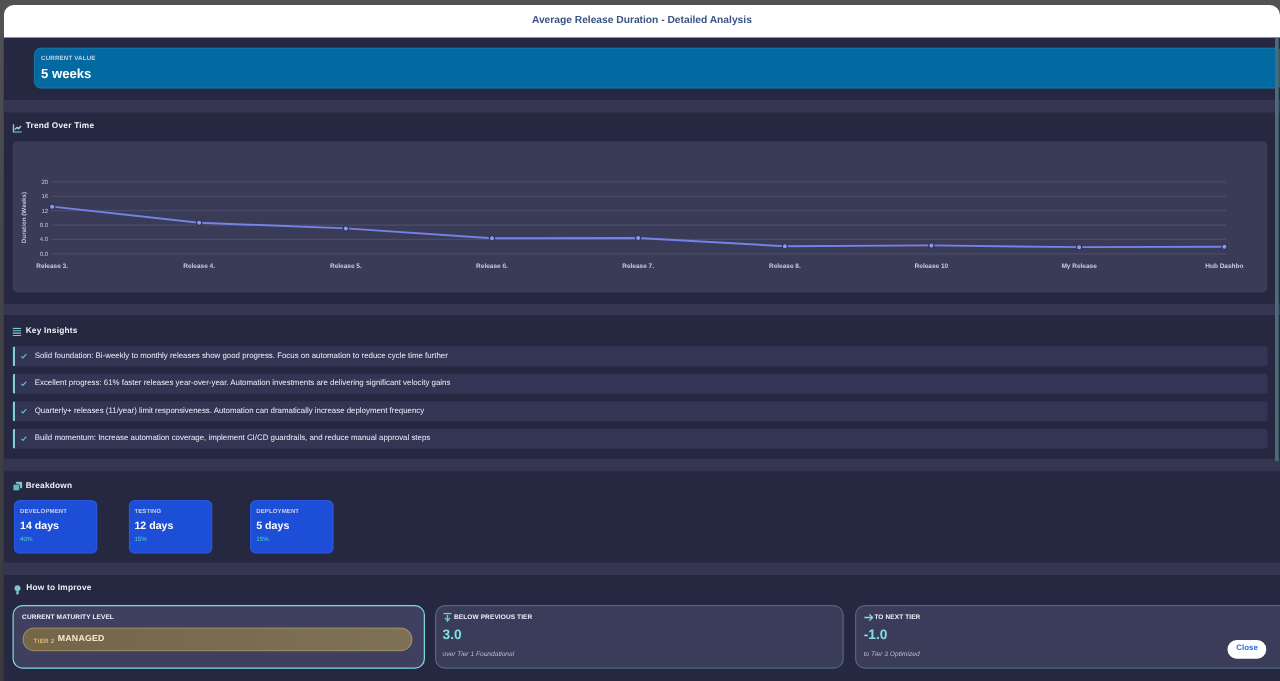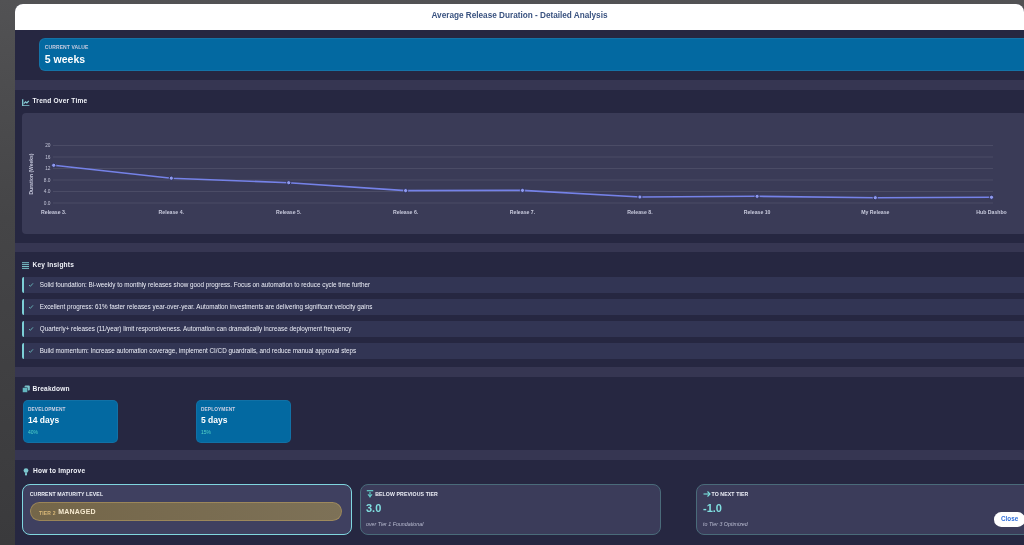--- a/index.html
+++ b/index.html
@@ -1,35 +1,35 @@
 <!DOCTYPE html>
 <html><head>
 <meta charset="utf-8">
 <style>
 * { margin:0; padding:0; box-sizing:border-box; }
 html,body { width:1024px; height:545px; overflow:hidden; }
 body { font-family:"Liberation Sans", sans-serif; background:linear-gradient(180deg,#525254 0%,#454547 40%,#3a3a3c 100%); position:relative; }
-#modal { position:absolute; left:3px; top:4px; right:0; bottom:0; border-radius:8px 8px 0 0; overflow:hidden; background:#262741;margin-left:12px; }
+#modal { position:absolute; left:3px; top:4px; right:0; bottom:0; border-radius:8px 8px 0 0; overflow:hidden; background:#262741; }
 #hdr { position:absolute; left:0; top:0; right:0; height:25.5px; background:#ffffff; }
 #hdr .t { position:absolute; left:0; right:0; top:7px; text-align:center; font-size:8.2px; font-weight:bold; color:#3a5380; }
 .gap { position:absolute; left:0; right:0; background:#363652; }
 .seclbl { position:absolute; font-size:6.6px; font-weight:bold; color:#f0f2f8; letter-spacing:0.2px; }
 .icon { position:absolute; }
 
 #cv { position:absolute; left:24px; top:33.5px; width:999px; height:33.5px; background:#0369a1; border:1px solid rgba(255,255,255,0.07); border-radius:6px;text-decoration:underline; }
 #cv .l { position:absolute; left:4.8px; top:5px; font-size:5px; font-weight:bold; letter-spacing:0.1px; color:#c9cce0; }
 #cv .v { position:absolute; left:4.8px; top:14px; font-size:10.5px; font-weight:bold; color:#ffffff; }
 
 #panel { position:absolute; left:7px; top:109px; width:1004px; height:121px; background:#3a3b57; border-radius:4px; }
 
 .irow { position:absolute; left:7px; width:1004px; height:15.5px; background:#323554; border-left:2.5px solid #7ccfd6; border-radius:2px; }
 .irow .chk { position:absolute; left:3.9px; top:4.8px; width:6px; height:6px; }
 .irow .txt { position:absolute; left:15.8px; top:3.8px; font-size:6.3px; color:#edeff8; }
 
-.bcard { position:absolute; top:395.5px; width:95px; height:43.5px; background:#0369a1; border:1px solid rgba(255,255,255,0.06); border-radius:5px; }
+.bcard { position:absolute; top:395.5px; width:67px; height:43.5px; background:#1d4ed8; border:1px solid rgba(255,255,255,0.06); border-radius:5px; }
 .bcard .l { position:absolute; left:4px; top:6px; font-size:4.8px; font-weight:bold; letter-spacing:0.1px; color:#ccd0e4; }
 .bcard .v { position:absolute; left:4px; top:14.5px; font-size:8.5px; font-weight:bold; color:#ffffff; }
 .bcard .p { position:absolute; left:4px; top:28.8px; font-size:5px; color:#55d3c7; }
 
 .hcard { position:absolute; top:479.5px; height:51.5px; background:#3b3c5a; border:1px solid #4a6b7a; border-radius:8px; }
 .hcard .hl { position:absolute; top:6.3px; font-size:5.2px; font-weight:bold; letter-spacing:0.1px; color:#eef0f8; }
 .hcard .hv { position:absolute; top:17.5px; font-size:11px; font-weight:bold; color:#80dfe0; }
 .hcard .hs { position:absolute; top:36px; font-size:5.3px; font-style:italic; color:#b9bcd1; }
 #pill { position:absolute; left:6.5px; top:17.2px; width:312px; height:19.3px; border-radius:10px; background:linear-gradient(90deg,#746649,#7d7157); border:1px solid rgba(185,158,100,0.55); }
 #pill .t1 { position:absolute; left:8.4px; top:7px; font-size:5px; font-weight:bold; letter-spacing:0.2px; color:#d9b878; }
@@ -141,41 +141,46 @@
   <svg class="icon" style="left:7px; top:380.8px;" width="8" height="8" viewBox="0 0 8 8">
     <rect x="2.6" y="0.4" width="5.2" height="5.2" rx="1" fill="#7cc6ce"></rect>
     <rect x="0.4" y="2.4" width="5.2" height="5.2" rx="1" fill="#63b7c0" stroke="#262741" stroke-width="0.6"></rect>
   </svg>
   <div class="seclbl" style="left:17.5px; top:381px;">Breakdown</div>
   <div class="bcard" style="left:8px;">
       <div class="l">DEVELOPMENT</div>
       <div class="v">14 days</div>
       <div class="p">40%</div>
     </div>
-  <div class="bcard" style="left:181px;text-align:right;">
+  <div class="bcard" style="left:99.5px;">
+      <div class="l">TESTING</div>
+      <div class="v">12 days</div>
+      <div class="p">15%</div>
+    </div>
+  <div class="bcard" style="left:197px;text-align:right;">
       <div class="l">DEPLOYMENT</div>
       <div class="v">5 days</div>
       <div class="p">15%</div>
     </div>
 
   <svg class="icon" style="left:7.8px; top:464px;" width="6" height="8" viewBox="0 0 6 8">
     <circle cx="3" cy="2.6" r="2.4" fill="#7cc6ce"></circle>
     <rect x="2" y="4.8" width="2" height="2.7" rx="0.7" fill="#7cc6ce"></rect>
   </svg>
   <div class="seclbl" style="left:18px; top:463px;">How to Improve</div>
 
   <div class="hcard" style="left:7px; width:330px; background:#3f4060; border:1.5px solid #7fd6df;">
     <div class="hl" style="left:6.7px;">CURRENT MATURITY LEVEL</div>
     <div id="pill">
         <span class="t1">TIER 2</span>
         <span class="t2">MANAGED</span>
       </div>
   </div>
 
-  <div class="hcard" style="left:344.5px; width:301px;">
+  <div class="hcard" style="left:344.5px; width:327px;">
     <svg style="position:absolute; left:5.5px; top:5.5px;" width="8" height="8" viewBox="0 0 8 8">
       <line x1="0.8" y1="0.7" x2="7.2" y2="0.7" stroke="#66d1cc" stroke-width="1.2"></line>
       <path d="M4 2 L4 7.4" stroke="#66d1cc" stroke-width="1.1" fill="none"></path>
       <path d="M1.9 4.3 L4 6.4 L6.1 4.3" stroke="#66d1cc" stroke-width="1.1" fill="none"></path>
     </svg>
     <div class="hl" style="left:14.7px;">BELOW PREVIOUS TIER</div>
     <div class="hv" style="left:5.5px;">3.0</div>
     <div class="hs" style="left:5.5px;">over Tier 1 Foundational</div>
   </div>
 

